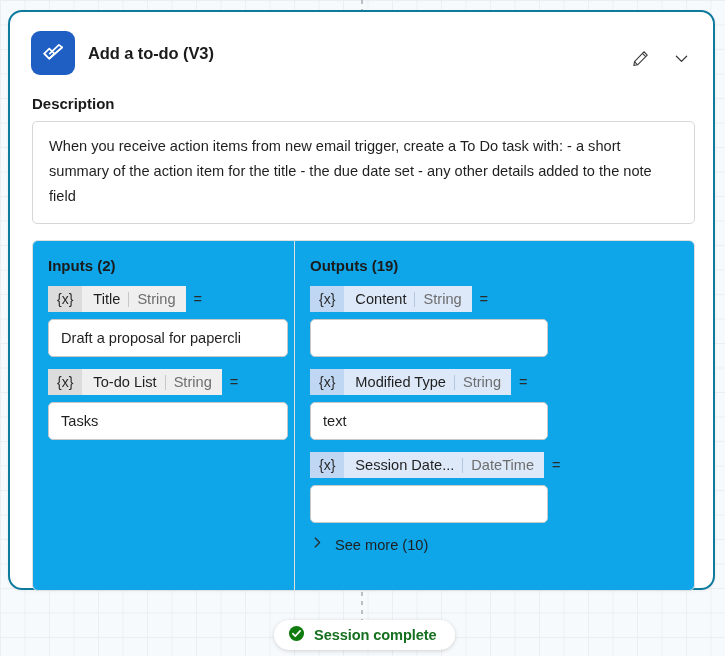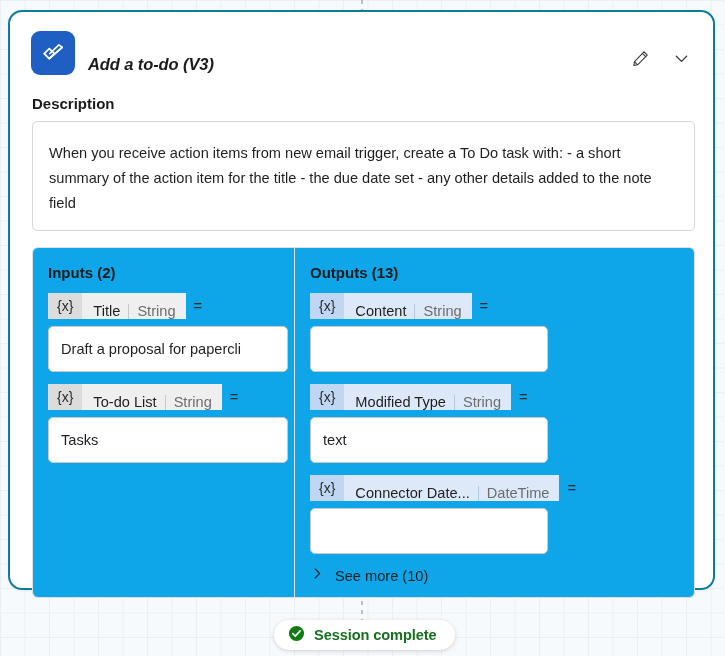--- a/index.html
+++ b/index.html
@@ -41,24 +41,23 @@
     box-sizing: border-box;
     background: #ffffff;
     border: 2px solid #0f7b9c;
     border-radius: 14px;
     box-shadow: 0 1px 3px rgba(0,0,0,0.06);
   }
 
   
   .card-header {
     display: flex;
-    align-items: flex-end;
+    align-items: center;
     padding: 19px 20px 0 21px;
     position: relative;
-    font-style: italic;
   }
   .app-icon {
     width: 44px;
     height: 44px;
     border-radius: 9px;
     background: #1f5fc4;
     flex: 0 0 auto;
     display: flex;
     align-items: center;
     justify-content: center;
@@ -104,21 +103,21 @@
   .description-label {
     font-size: 15px;
     font-weight: bold;
     color: #1b1b1b;
     margin: 20px 0 0 22px;
   }
   .description-box {
     margin: 9px 18px 0 22px;
     border: 1px solid #d6d6d6;
     border-radius: 5px;
-    padding: 19px 16px 14px 16px;
+    padding: 12px 16px 14px 16px;
     background: #fff;
     min-height: 76px;
     box-sizing: border-box;
   }
   .description-text {
     font-size: 14.6px;
     color: #1f1f1f;
     line-height: 25px;
   }
 
@@ -172,21 +171,21 @@
     font-size: 14px;
     color: #2b2b2b;
     padding: 0 9px;
     display: flex;
     align-items: center;
     height: 100%;
     font-family: "Liberation Sans", sans-serif;
   }
   .chip-body {
     display: flex;
-    align-items: flex-end;
+    align-items: center;
     height: 100%;
     padding: 0 10px 0 11px;
     gap: 8px;
   }
   .chip-name {
     font-size: 14.6px;
     color: #1f1f1f;
     white-space: nowrap;
   }
   .chip-sep {
@@ -213,21 +212,21 @@
 
   
   .chip-blue .chip-x { background: #bfd7f2; }
   .chip-blue .chip-body { background: #dde9f9; }
   .chip-sep-blue { background: #b5c8de; }
 
   
   .value-box {
     margin-left: 7px;
     margin-bottom: 12px;
-    height: 46px;
+    height: 38px;
     box-sizing: border-box;
     border: 1px solid #c9c9c9;
     border-radius: 5px;
     background: #fff;
     display: flex;
     align-items: center;
     padding: 0 12px;
     font-size: 14.6px;
     color: #1f1f1f;
     overflow: hidden;
@@ -339,21 +338,21 @@
             <span class="chip-sep chip-sep-gray"></span>
             <span class="chip-type">String</span>
           </span>
         </div>
         <span class="param-eq">=</span>
       </div>
       <div class="value-box vb-inputs">Tasks</div>
     </div>
 
     <div class="io-col io-col-outputs">
-      <div class="io-heading">Outputs (13)</div>
+      <div class="io-heading">Outputs (19)</div>
 
       <div class="param-row">
         <div class="param-chip chip-blue">
           <span class="chip-x">{x}</span>
           <span class="chip-body">
             <span class="chip-name">Content</span>
             <span class="chip-sep chip-sep-blue"></span>
             <span class="chip-type">String</span>
           </span>
         </div>
@@ -371,21 +370,21 @@
           </span>
         </div>
         <span class="param-eq">=</span>
       </div>
       <div class="value-box vb-outputs">text</div>
 
       <div class="param-row">
         <div class="param-chip chip-blue">
           <span class="chip-x">{x}</span>
           <span class="chip-body">
-            <span class="chip-name">Connector Date...</span>
+            <span class="chip-name">Session Date...</span>
             <span class="chip-sep chip-sep-blue"></span>
             <span class="chip-type">DateTime</span>
           </span>
         </div>
         <span class="param-eq">=</span>
       </div>
       <div class="value-box vb-outputs"></div>
 
       <div class="see-more">
         <span>

